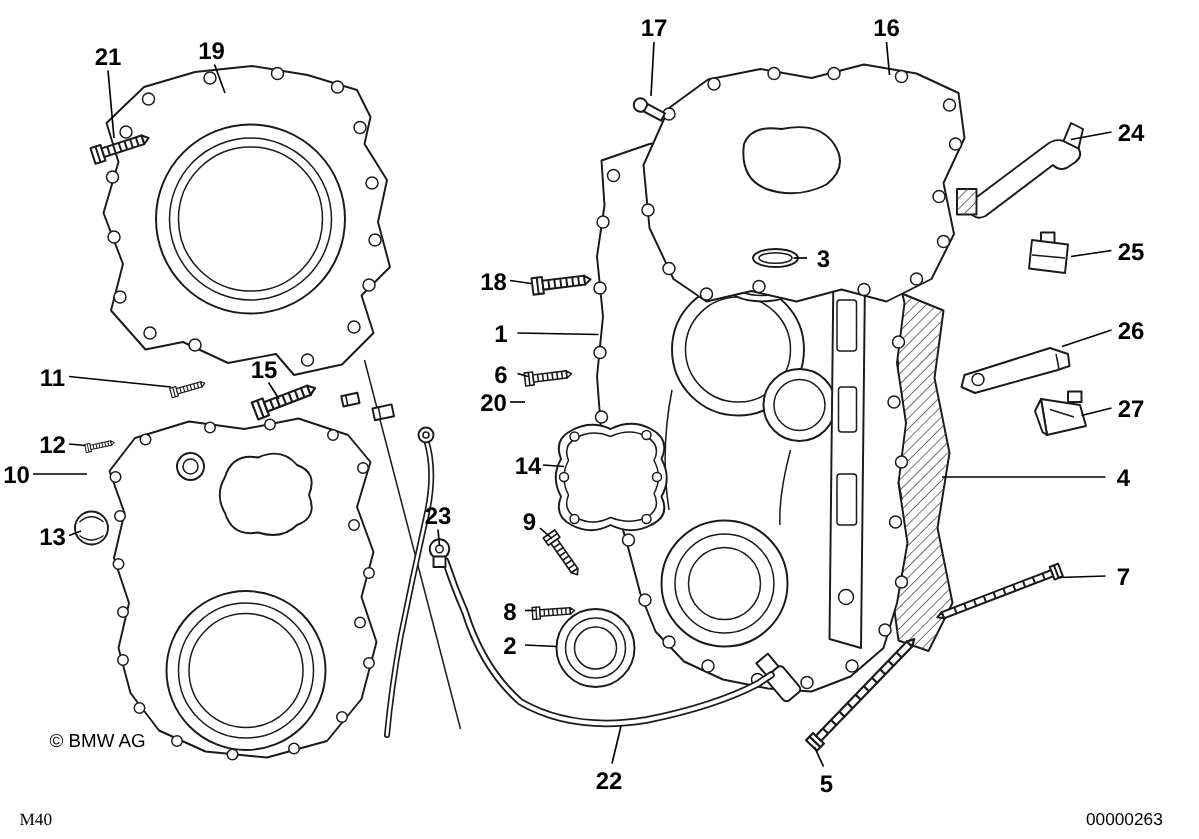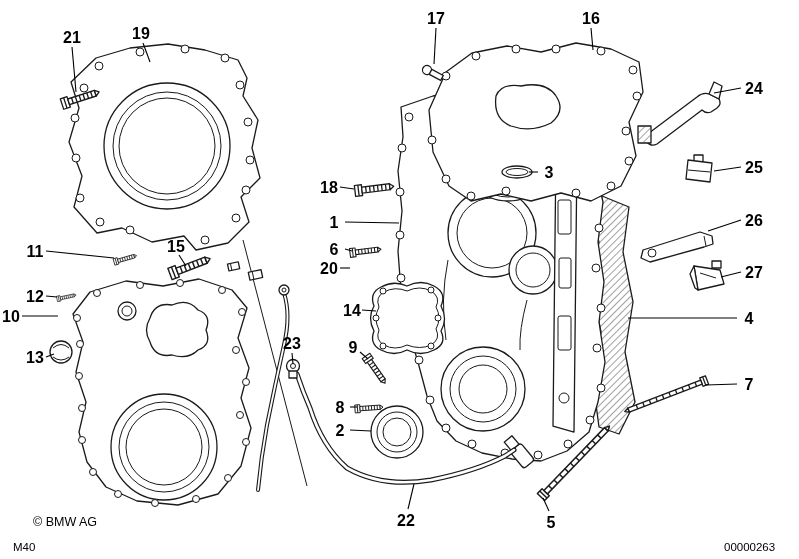--- a/index.html
+++ b/index.html
@@ -8,22 +8,22 @@
   .stage svg{position:absolute;left:0;top:0;}
   .callout{font:bold 16px "Liberation Sans",sans-serif;fill:#000;text-anchor:middle;cursor:pointer;}
   .leader{stroke:#000;stroke-width:1.1;}
   .pt{fill:#ffffff;stroke:#1a1a1a;stroke-width:1.3;stroke-linejoin:round;}
   .thin{fill:none;stroke:#1a1a1a;stroke-width:1;}
   .hole{fill:#ffffff;stroke:#1a1a1a;stroke-width:1;}
   .tube-o{fill:none;stroke:#1a1a1a;stroke-width:5;stroke-linecap:round;}
   .tube-i{fill:none;stroke:#ffffff;stroke-width:2.6;stroke-linecap:round;}
   .tube2-o{fill:none;stroke:#1a1a1a;stroke-width:4;stroke-linecap:round;}
   .tube2-i{fill:none;stroke:#ffffff;stroke-width:1.8;stroke-linecap:round;}
-  .footer-copy{position:absolute;left:33px;top:515px;font-size:12.5px;color:#000;}
-  .footer-model{position:absolute;left:13px;top:541px;font-size:11.5px;color:#000;}
+  .footer-copy{position:absolute;left:33px;top:487px;font-size:12.5px;color:#000;}
+  .footer-model{position:absolute;left:13px;top:541px;font-size:11.5px;color:#000;font-family:Liberation Serif, serif;}
   .footer-doc{position:absolute;left:724px;top:541px;font-size:11.5px;color:#000;}
 </style>
 </head>
 <body>
 
 <div class="stage">
 
   <svg viewBox="0 0 799 559" width="799" height="559">
     <defs>
       <pattern id="hatch" width="5" height="5" patternUnits="userSpaceOnUse" patternTransform="rotate(45)">

